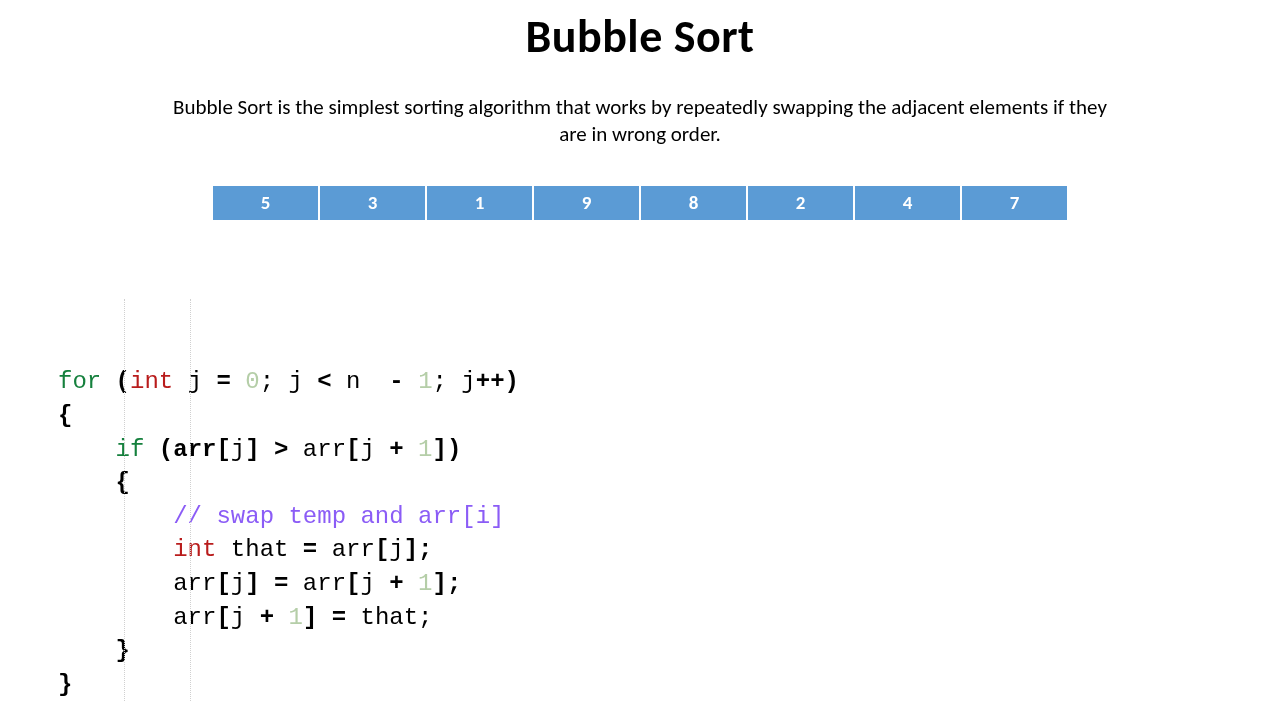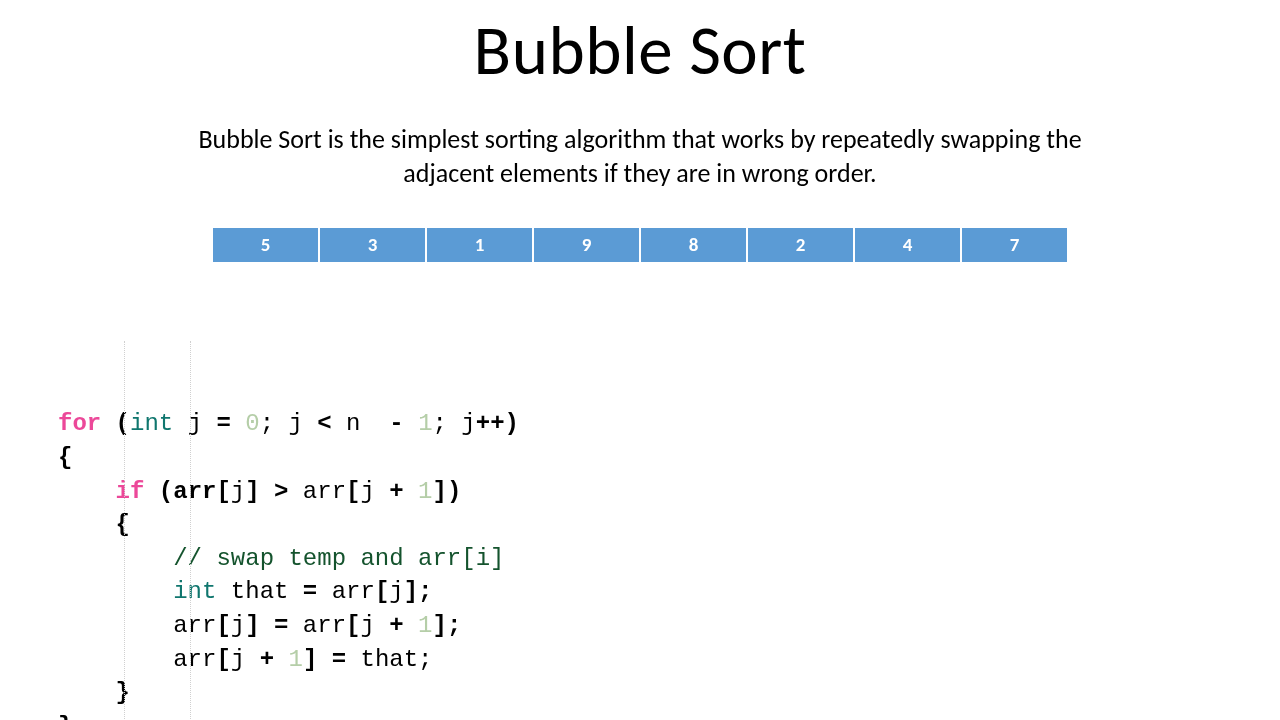--- a/index.html
+++ b/index.html
@@ -6,28 +6,28 @@
     body {
       width: 1280px;
       height: 720px;
       background: #ffffff;
       font-family: Calibri, 'Segoe UI', Arial, sans-serif;
       overflow: hidden;
       color: #000;
     }
     .title {
       text-align: center;
-      font-size: 69px;
-      font-weight: 400;
+      font-size: 46px;
+      font-weight: 700;
       padding-top: 8px;
       letter-spacing: 0.5px;
     }
     .description {
       text-align: center;
-      font-size: 26px;
+      font-size: 21px;
       line-height: 1.3;
       margin: 30px auto 0;
       max-width: 960px;
     }
     .array-row {
       display: flex;
       justify-content: center;
       margin-top: 36px;
       gap: 0;
     }
@@ -51,26 +51,26 @@
       line-height: 1.4;
       white-space: pre;
       position: relative;
     }
     .code-block .guide {
       position: absolute;
       top: 34px;
       bottom: 0;
       border-left: 1px dotted #d0d0d0;
     }
-    .kw { color: #ec4899; font-weight: 700; }
-    .ty { color: #0f766e; margin-top: 34px; }
+    .kw { color: #15803d; font-weight: 400; }
+    .ty { color: #b91c1c; margin-top: 34px; }
     .num { color: #b5cea8; }
     .pun { color: #000; font-weight: 700; }
     .plain { color: #000; }
-    .cmt { color: #14532d; }
+    .cmt { color: #8b5cf6; }
   </style>
 </head>
 <body>
 
 <h1 class="title">Bubble Sort</h1>
 
 <p class="description">Bubble Sort is the simplest sorting algorithm that works by repeatedly swapping the adjacent elements if they are in wrong order.</p>
 
 <div class="array-row">
   <div class="array-cell">5</div>

